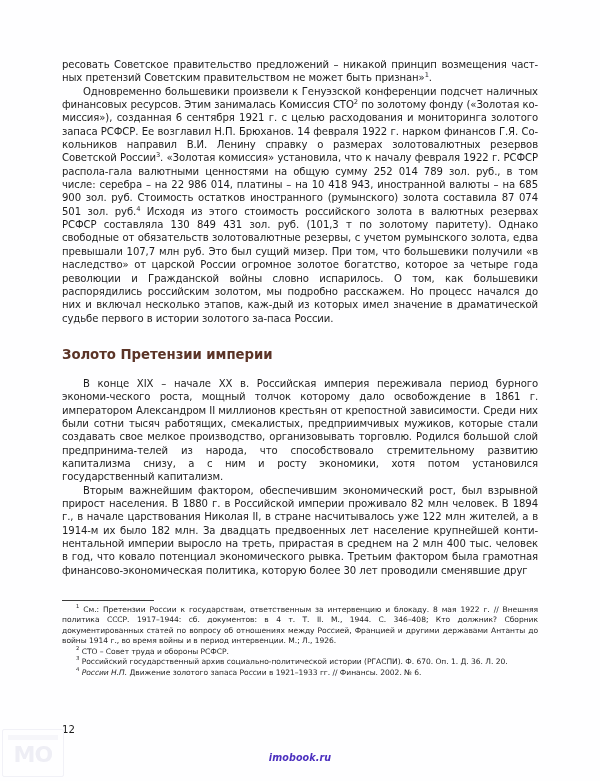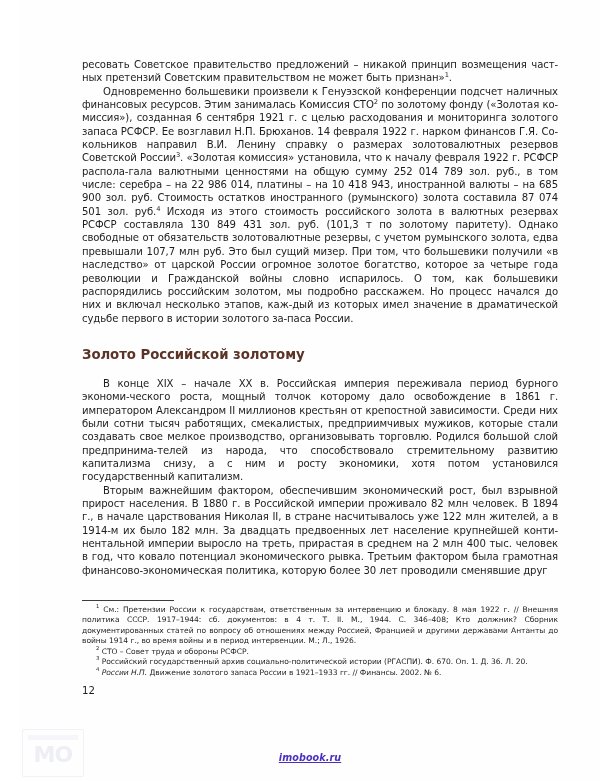--- a/index.html
+++ b/index.html
@@ -15,21 +15,20 @@
     overflow: hidden;
     font-family: "DejaVu Sans", "Liberation Sans", sans-serif;
     color: #1c1c1c;
     -webkit-font-smoothing: antialiased;
   }
 
   .page {
     position: absolute;
     inset: 0;
     background: #fefeff;
-    margin-left: 20px;
   }
 
   
   .content {
     position: absolute;
     left: 62px;
     top: 58px;
     width: 476px;
   }
 
@@ -88,39 +87,38 @@
   }
   p.footnote .fn-italic { font-style: italic; }
   p.footnote sup {
     font-size: 0.7em;
   }
 
   
   .folio {
     position: absolute;
     left: 62px;
-    top: 685px;
+    top: 724px;
     font-size: 10.2px;
     line-height: 12px;
     color: #1c1c1c;
   }
 
   
   .footer-url {
     position: absolute;
     left: 0;
     right: 0;
     top: 752px;
     text-align: center;
     font-size: 9.6px;
     font-style: italic;
     font-weight: bold;
     color: #4b2fbf;
     letter-spacing: 0.01em;
-    text-decoration: underline;
   }
 
   
   .corner-watermark {
     position: absolute;
     left: 2px;
     top: 729px;
     width: 62px;
     height: 48px;
     border: 1px solid #f1f1f7;
@@ -153,21 +151,21 @@
 
 <div class="page">
 
   <div class="content">
     <div id="body-paragraphs">
         <p class="body-par cont" id="par-continued-claims">ресовать Советское правительство предложений – никакой принцип возмещения част-ных претензий Советским правительством не может быть признан»<sup>1</sup>.</p>
         <p class="body-par" id="par-genoa-gold-commission">Одновременно большевики произвели к Генуэзской конференции подсчет наличных финансовых ресурсов. Этим занималась Комиссия СТО<sup>2</sup> по золотому фонду («Золотая ко-миссия»), созданная 6 сентября 1921 г. с целью расходования и мониторинга золотого запаса РСФСР. Ее возглавил Н.П. Брюханов. 14 февраля 1922 г. нарком финансов Г.Я. Со-кольников направил В.И. Ленину справку о размерах золотовалютных резервов Советской России<sup>3</sup>. «Золотая комиссия» установила, что к началу февраля 1922 г. РСФСР распола-гала валютными ценностями на общую сумму 252 014 789 зол. руб., в том числе: серебра – на 22 986 014, платины – на 10 418 943, иностранной валюты – на 685 900 зол. руб. Стоимость остатков иностранного (румынского) золота составила 87 074 501 зол. руб.<sup>4</sup> Исходя из этого стоимость российского золота в валютных резервах РСФСР составляла 130 849 431 зол. руб. (101,3 т по золотому паритету). Однако свободные от обязательств золотовалютные резервы, с учетом румынского золота, едва превышали 107,7 млн руб. Это был сущий мизер. При том, что большевики получили «в наследство» от царской России огромное золотое богатство, которое за четыре года революции и Гражданской войны словно испарилось. О том, как большевики распорядились российским золотом, мы подробно расскажем. Но процесс начался до них и включал несколько этапов, каж-дый из которых имел значение в драматической судьбе первого в истории золотого за-паса России.</p>
       </div>
 
     <div class="gap-before-heading"></div>
-    <h2 class="section-heading">Золото Российской золотому</h2>
+    <h2 class="section-heading">Золото Претензии империи</h2>
     <div class="gap-after-heading"></div>
 
     <div id="section-paragraphs">
         <p class="body-par" id="par-economic-growth">В конце XIX – начале XX в. Российская империя переживала период бурного экономи-ческого роста, мощный толчок которому дало освобождение в 1861 г. императором Александром II миллионов крестьян от крепостной зависимости. Среди них были сотни тысяч работящих, смекалистых, предприимчивых мужиков, которые стали создавать свое мелкое производство, организовывать торговлю. Родился большой слой предпринима-телей из народа, что способствовало стремительному развитию капитализма снизу, а с ним и росту экономики, хотя потом установился государственный капитализм.</p>
         <p class="body-par" id="par-population-growth">Вторым важнейшим фактором, обеспечившим экономический рост, был взрывной прирост населения. В 1880 г. в Российской империи проживало 82 млн человек. В 1894 г., в начале царствования Николая II, в стране насчитывалось уже 122 млн жителей, а в 1914-м их было 182 млн. За двадцать предвоенных лет население крупнейшей конти-нентальной империи выросло на треть, прирастая в среднем на 2 млн 400 тыс. человек в год, что ковало потенциал экономического рывка. Третьим фактором была грамотная финансово-экономическая политика, которую более 30 лет проводили сменявшие друг</p>
       </div>
   </div>
 
   <div class="footnotes">
     <div class="fn-rule"></div>

